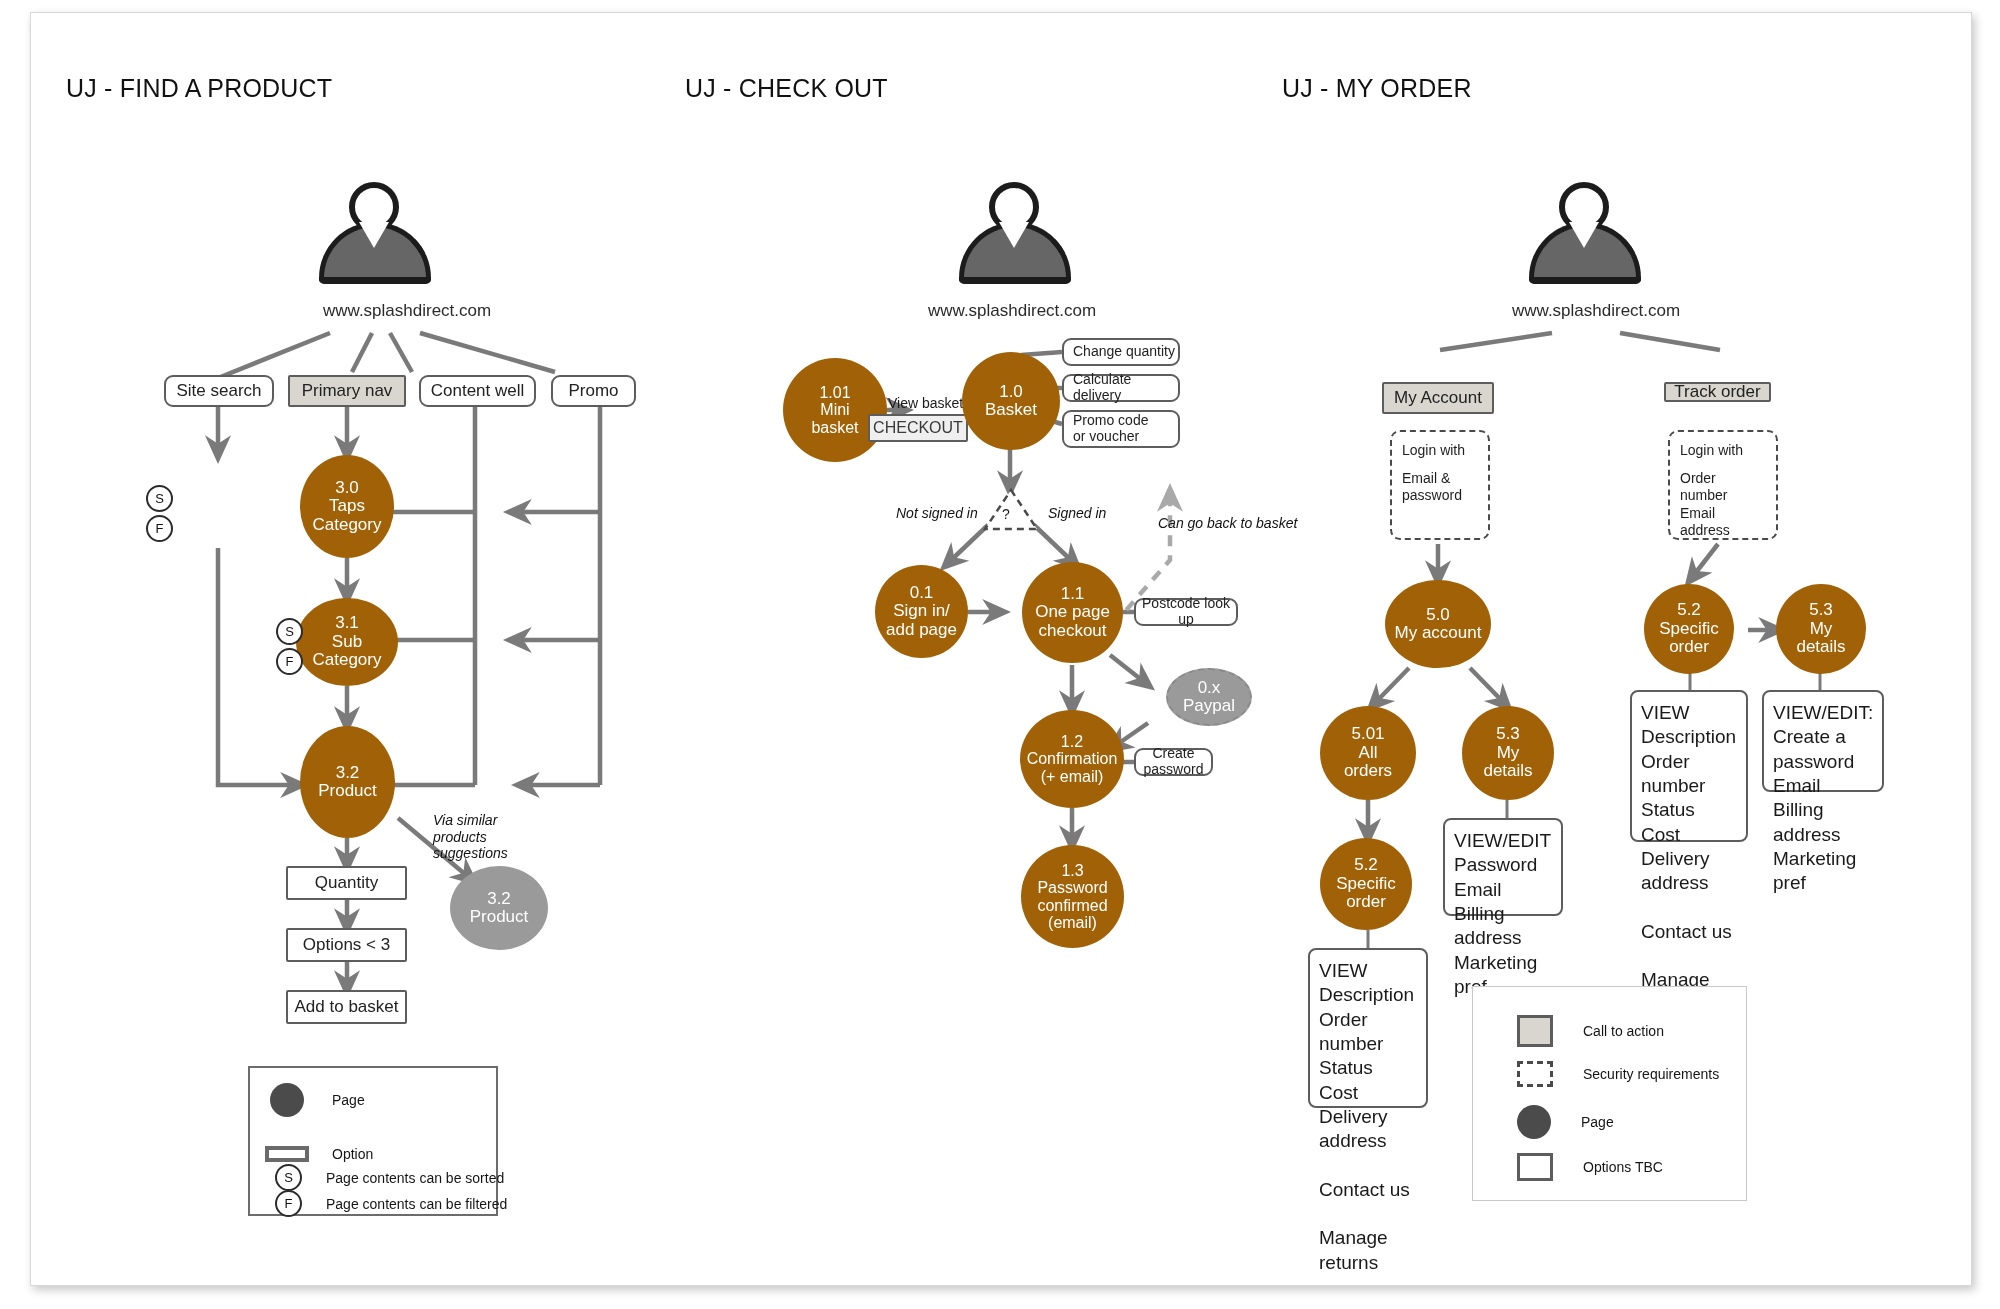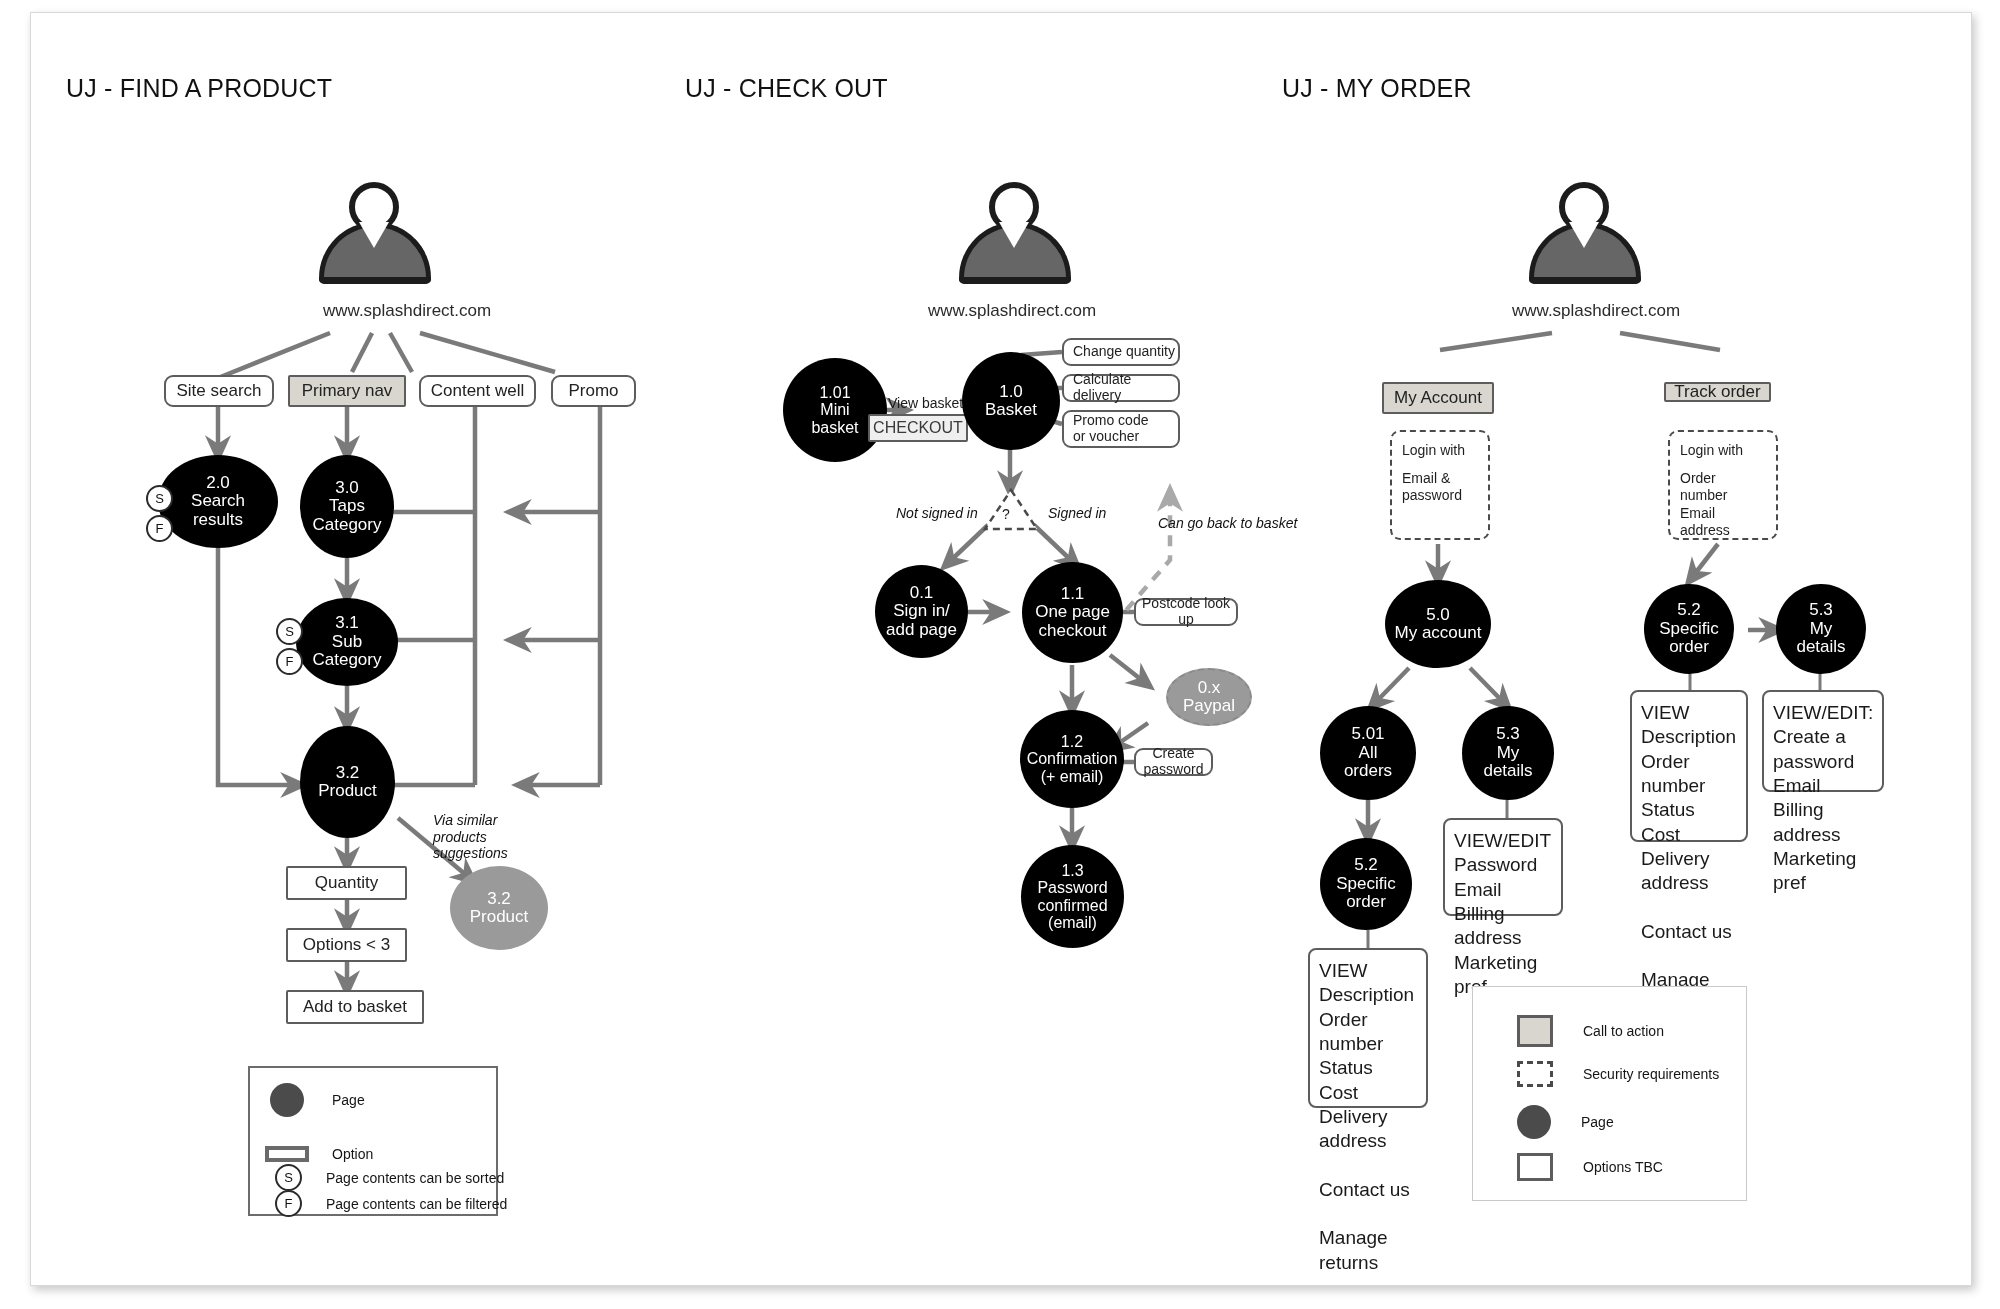--- a/index.html
+++ b/index.html
@@ -34,21 +34,21 @@
     position:absolute;left:44px;top:40px;width:30px;height:26px;background:#ffffff;
     clip-path:polygon(0 0,100% 0,50% 100%);
   }
   .url{
     position:absolute;font-size:17px;color:#2b2b2b;white-space:nowrap;
     font-family:"Liberation Sans",sans-serif;
   }
 
   
   .node{
-    position:absolute;border-radius:50%;background:#000000;color:#ffffff;
+    position:absolute;border-radius:50%;background:#a16207;color:#ffffff;
     display:flex;align-items:center;justify-content:center;text-align:center;
     font-size:17px;line-height:1.08;box-sizing:border-box;
     font-family:"Liberation Sans",sans-serif;
   }
   .node.small{font-size:16px;}
   .node.ghost{background:#9a9a9a;}
   .node .t{padding:0 4px;}
 
   
   .obox{
@@ -223,27 +223,20 @@
     <div class="body"></div>
     <div class="collar"></div>
   </div>
   <div class="url" style="left:1512px;top:301px;">www.splashdirect.com</div>
 
   <div class="obox" style="left:164px;top:375px;width:110px;height:32px;">Site search</div>
   <div class="obox sq cta" style="left:288px;top:375px;width:118px;height:32px;">Primary nav</div>
   <div class="obox" style="left:419px;top:375px;width:117px;height:32px;">Content well</div>
   <div class="obox" style="left:551px;top:375px;width:85px;height:32px;">Promo</div>
 
-  <div class="node" style="left:158px;top:455px;width:120px;height:93px;">
-    <div class="t">
-      <span>2.0</span><br>
-      <span>Search</span><br>
-      <span>results</span>
-    </div>
-  </div>
   <div class="sf" style="left:146px;top:485px;">S</div>
   <div class="sf" style="left:146px;top:515px;">F</div>
 
   <div class="node" style="left:300px;top:455px;width:94px;height:103px;">
     <div class="t">
       <span>3.0</span><br>
       <span>Taps</span><br>
       <span>Category</span>
     </div>
   </div>
@@ -270,21 +263,21 @@
       <span>3.2</span><br>
       <span>Product</span>
     </div>
   </div>
   <div class="note" style="left:433px;top:812px;">Via similar
 products
 suggestions</div>
 
   <div class="obox sq" style="left:286px;top:866px;width:121px;height:34px;">Quantity</div>
   <div class="obox sq" style="left:286px;top:928px;width:121px;height:34px;">Options &lt; 3</div>
-  <div class="obox sq" style="left:286px;top:990px;width:138px;height:34px;">Add to basket</div>
+  <div class="obox sq" style="left:286px;top:990px;width:121px;height:34px;">Add to basket</div>
 
   <div class="legend" style="left:248px;top:1066px;width:250px;height:150px;">
     <div class="row" style="left:20px;top:15px;">
       <div class="sw-circle"></div>
       <div class="lab" style="margin-left:28px;">Page</div>
     </div>
     <div class="row" style="left:15px;top:78px;">
       <div class="sw-option"></div>
       <div class="lab" style="margin-left:23px;">Option</div>
     </div>

